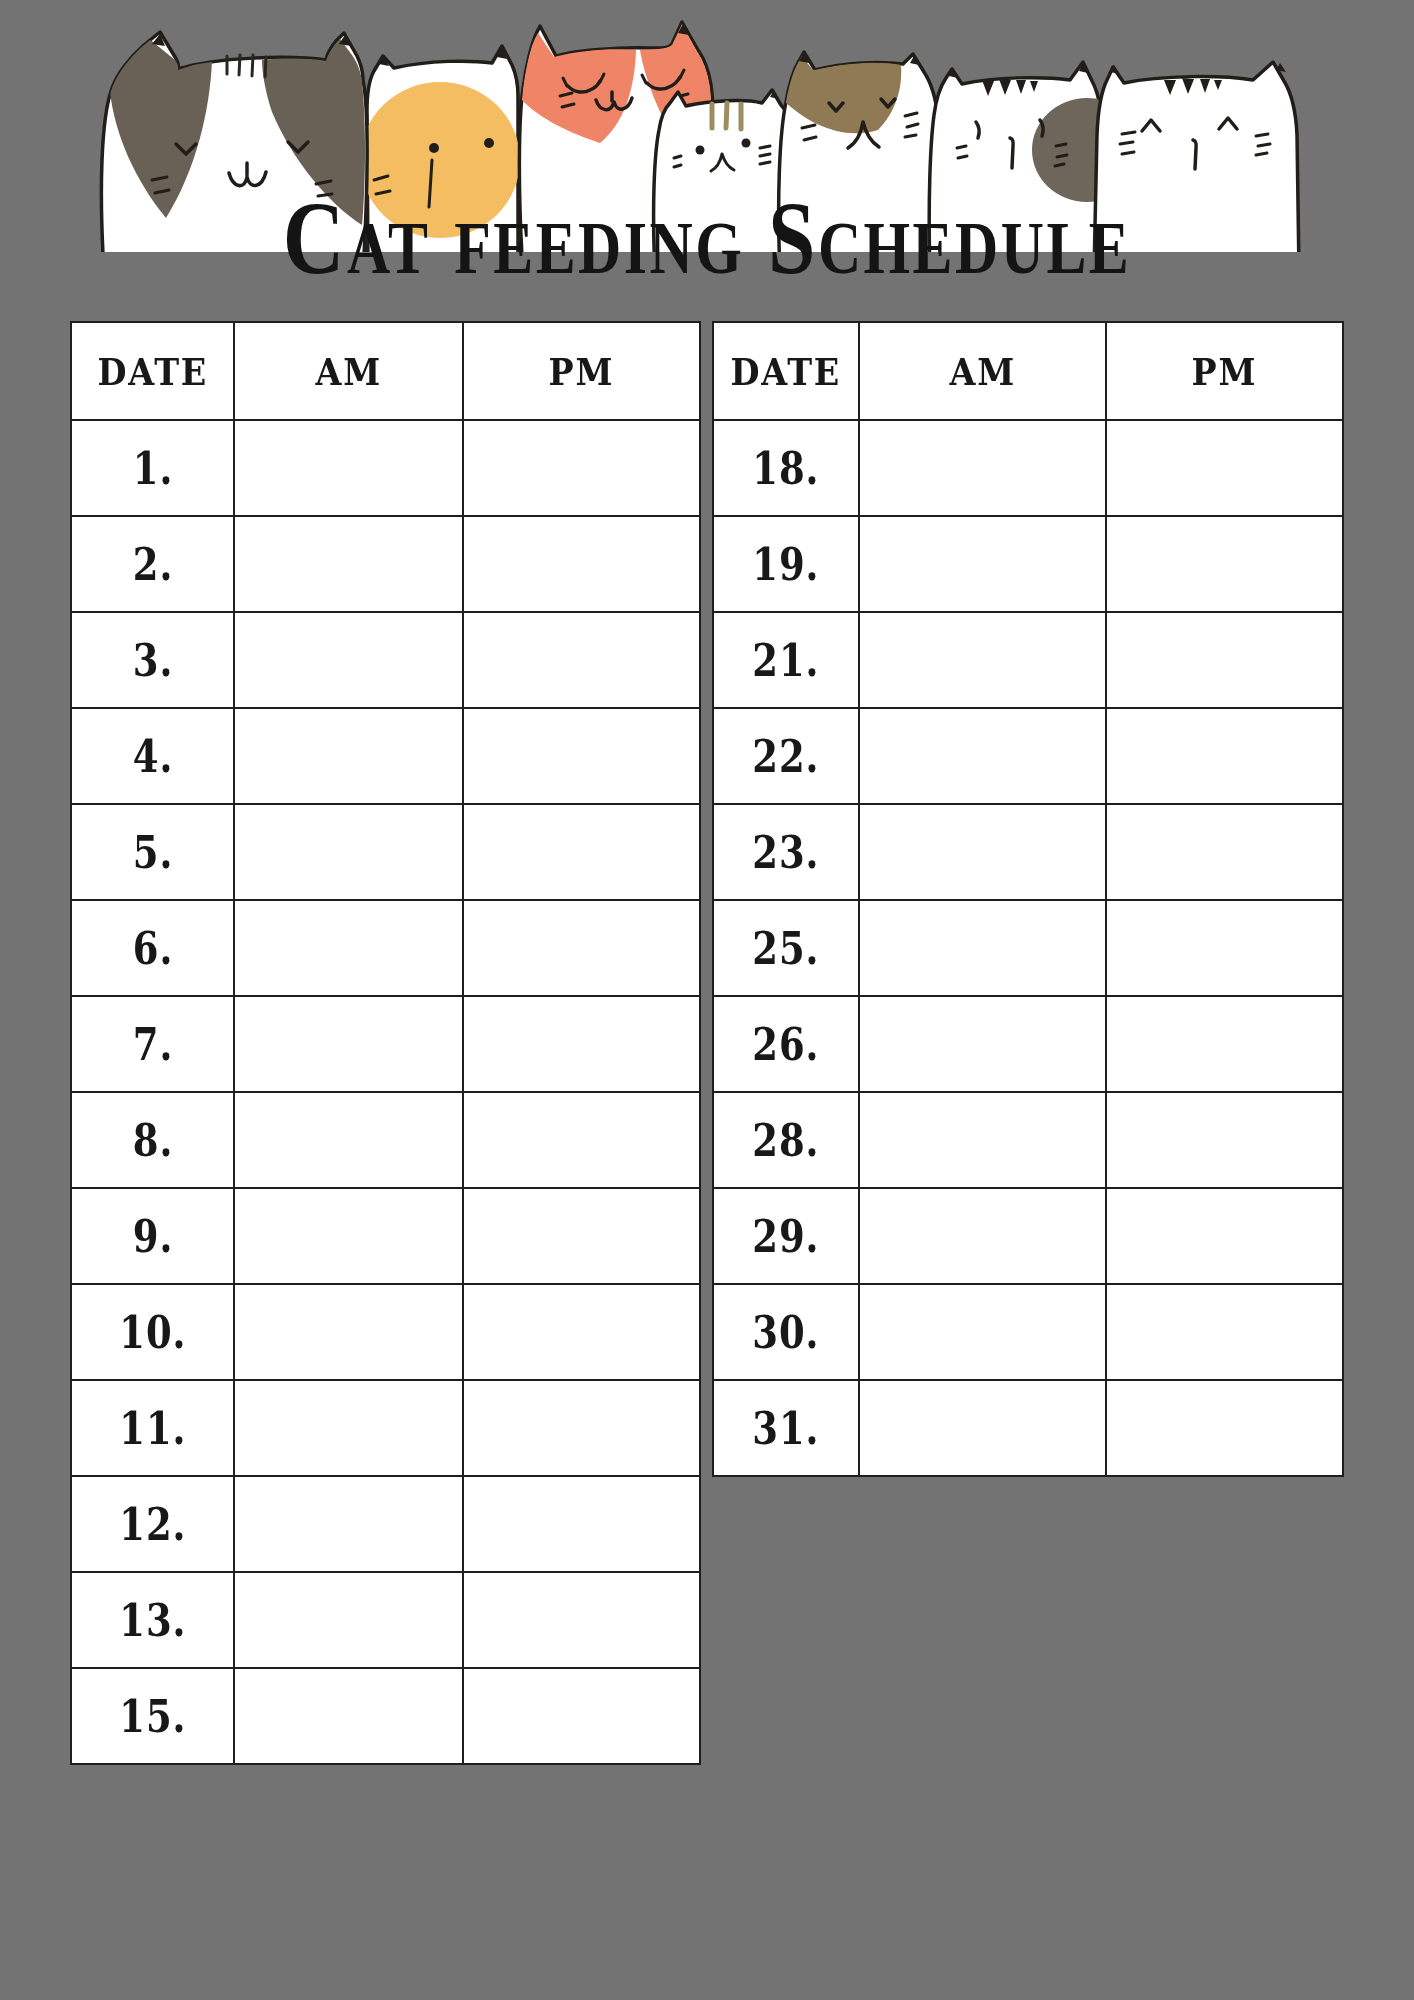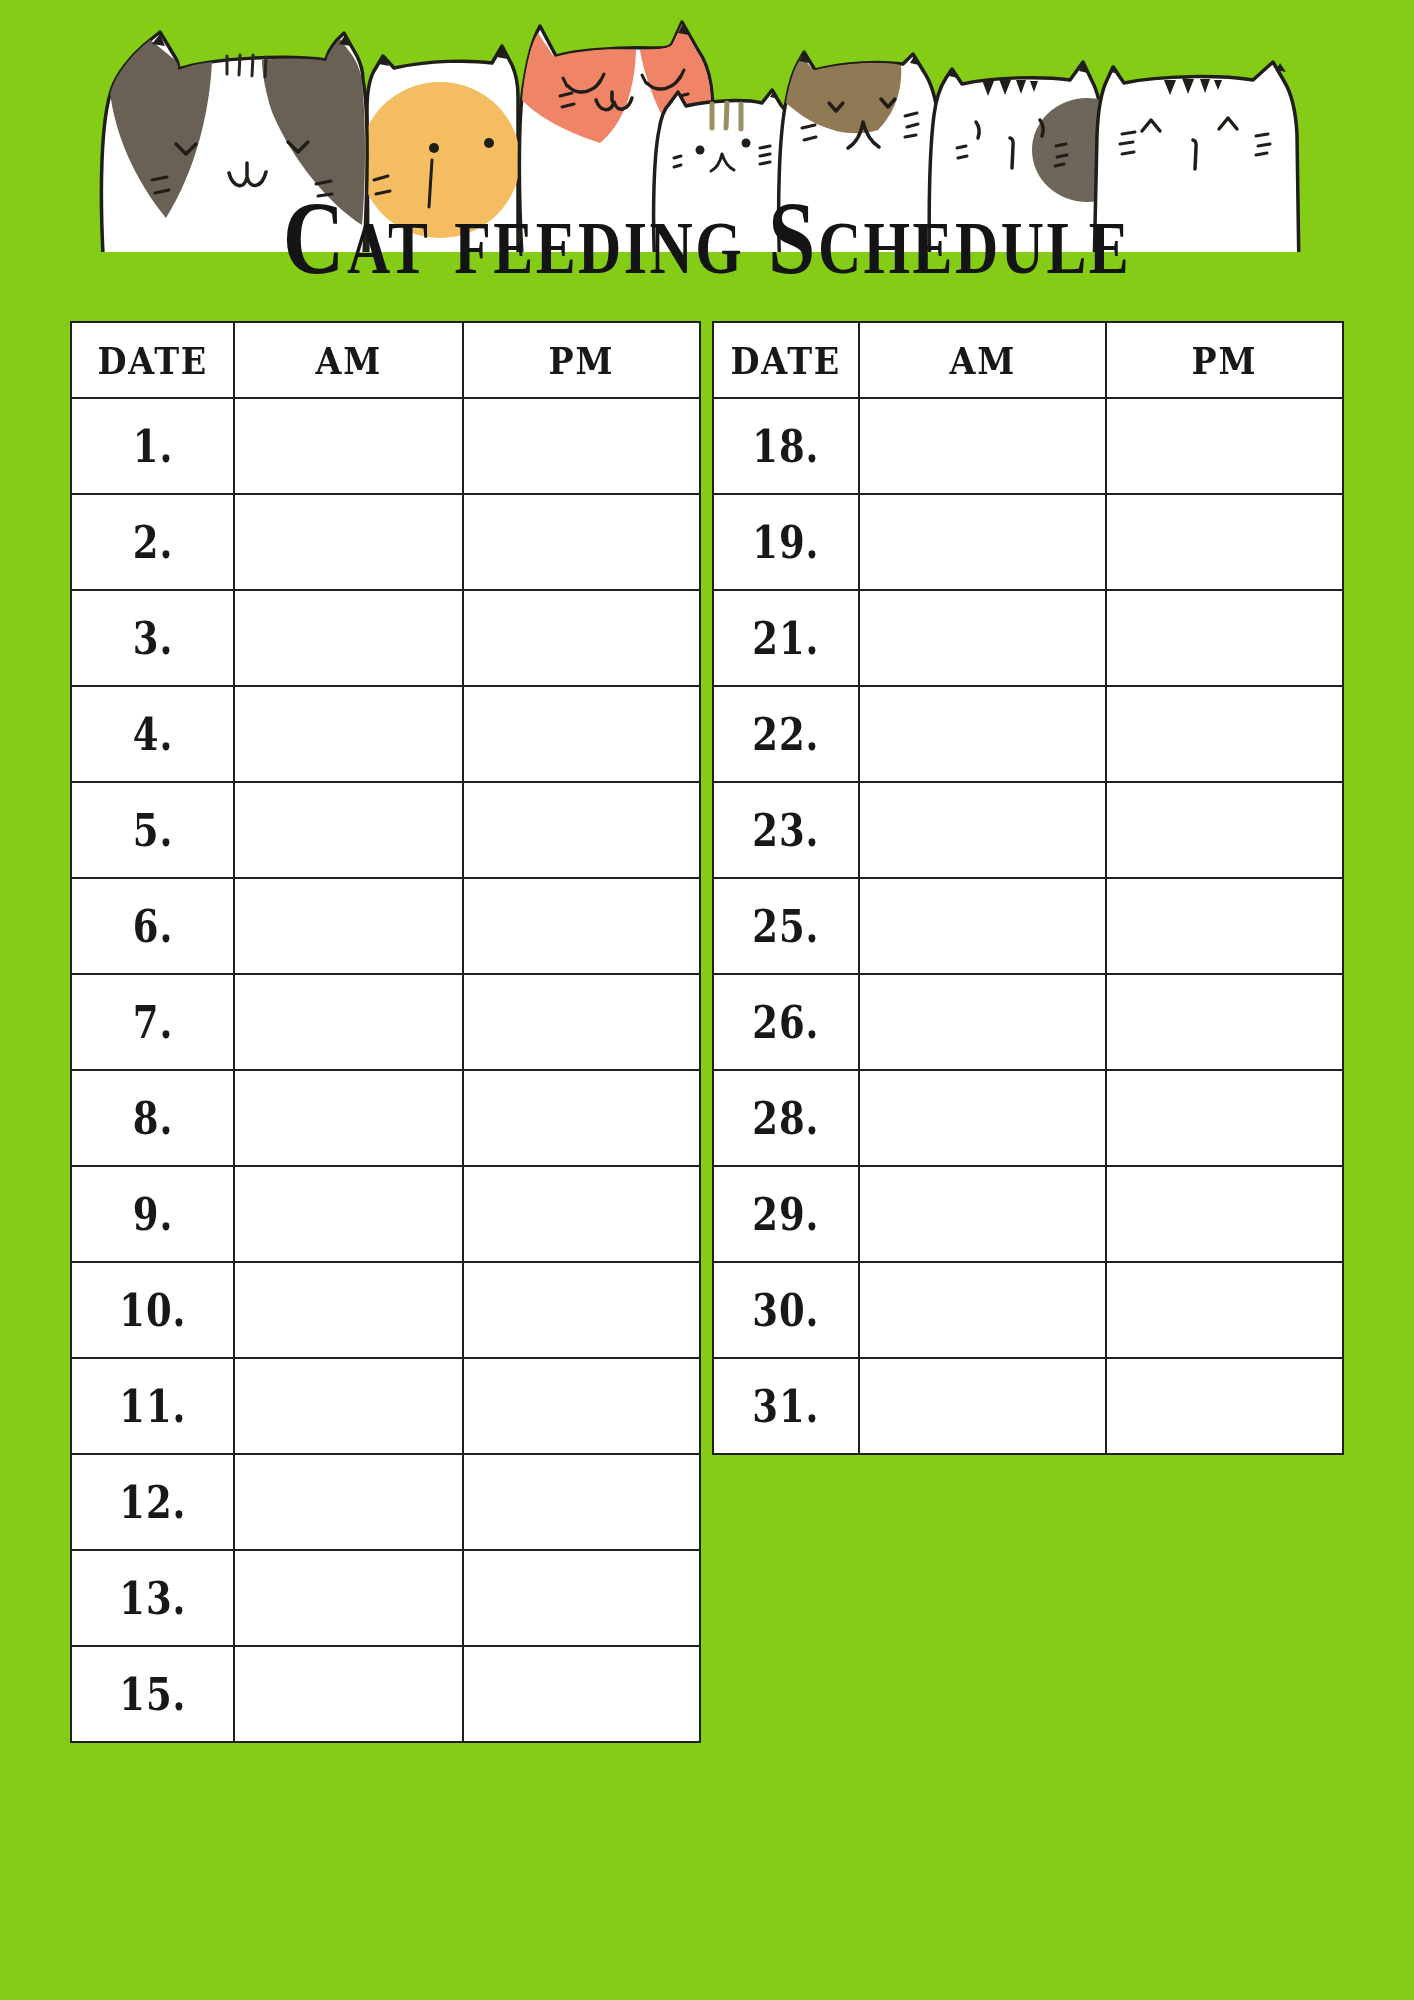--- a/index.html
+++ b/index.html
@@ -1,30 +1,30 @@
 <!DOCTYPE html>
 <html><head>
 <meta charset="utf-8">
 <style>
   html,body{margin:0;padding:0;background:#ffffff;}
-  .page{position:relative;width:1414px;height:2000px;background:#84cc16;overflow:hidden;
+  .page{position:relative;width:1414px;height:2000px;background:#737373;overflow:hidden;
         font-family:"DejaVu Serif",serif;color:#181818;}
   svg.cats{position:absolute;top:0;left:0;display:block;}
   .cat-body{fill:#ffffff;stroke:#211d18;stroke-width:3.5;stroke-linejoin:round;stroke-linecap:round;}
   .ink{stroke:#211d18;stroke-width:3.5;fill:none;stroke-linecap:round;stroke-linejoin:round;}
   .ink-thin{stroke:#211d18;stroke-width:3;fill:none;stroke-linecap:round;}
   .ink-fill{fill:#211d18;stroke:none;}
   h1.title{position:absolute;top:186px;left:0;width:100%;margin:0;text-align:center;
            font-family:"Liberation Serif",serif;font-weight:700;font-size:104px;line-height:1;
            font-variant:small-caps;letter-spacing:3px;transform:scaleX(0.82);color:#141414;}
   table.sched{position:absolute;top:321px;border-collapse:collapse;table-layout:fixed;background:#ffffff;}
   #t-left{left:70px;width:629px;}
   #t-right{left:712px;width:630px;}
   table.sched th, table.sched td{border:2px solid #1f1f1f;padding:0;text-align:center;vertical-align:middle;}
-  table.sched thead tr{height:76px;}
+  table.sched thead tr{height:98px;}
   table.sched tbody tr{height:96px;}
   th.colhead span{display:inline-block;transform:scaleX(0.88);font-size:38px;font-weight:700;
                   letter-spacing:2px;color:#181818;font-family:"DejaVu Serif",serif;}
   td.date-cell span{display:inline-block;transform:scaleX(0.84);font-size:44px;font-weight:700;
                     letter-spacing:1px;color:#181818;font-family:"DejaVu Serif",serif;}
 </style>
 </head>
 <body>
 
 <div class="page">

